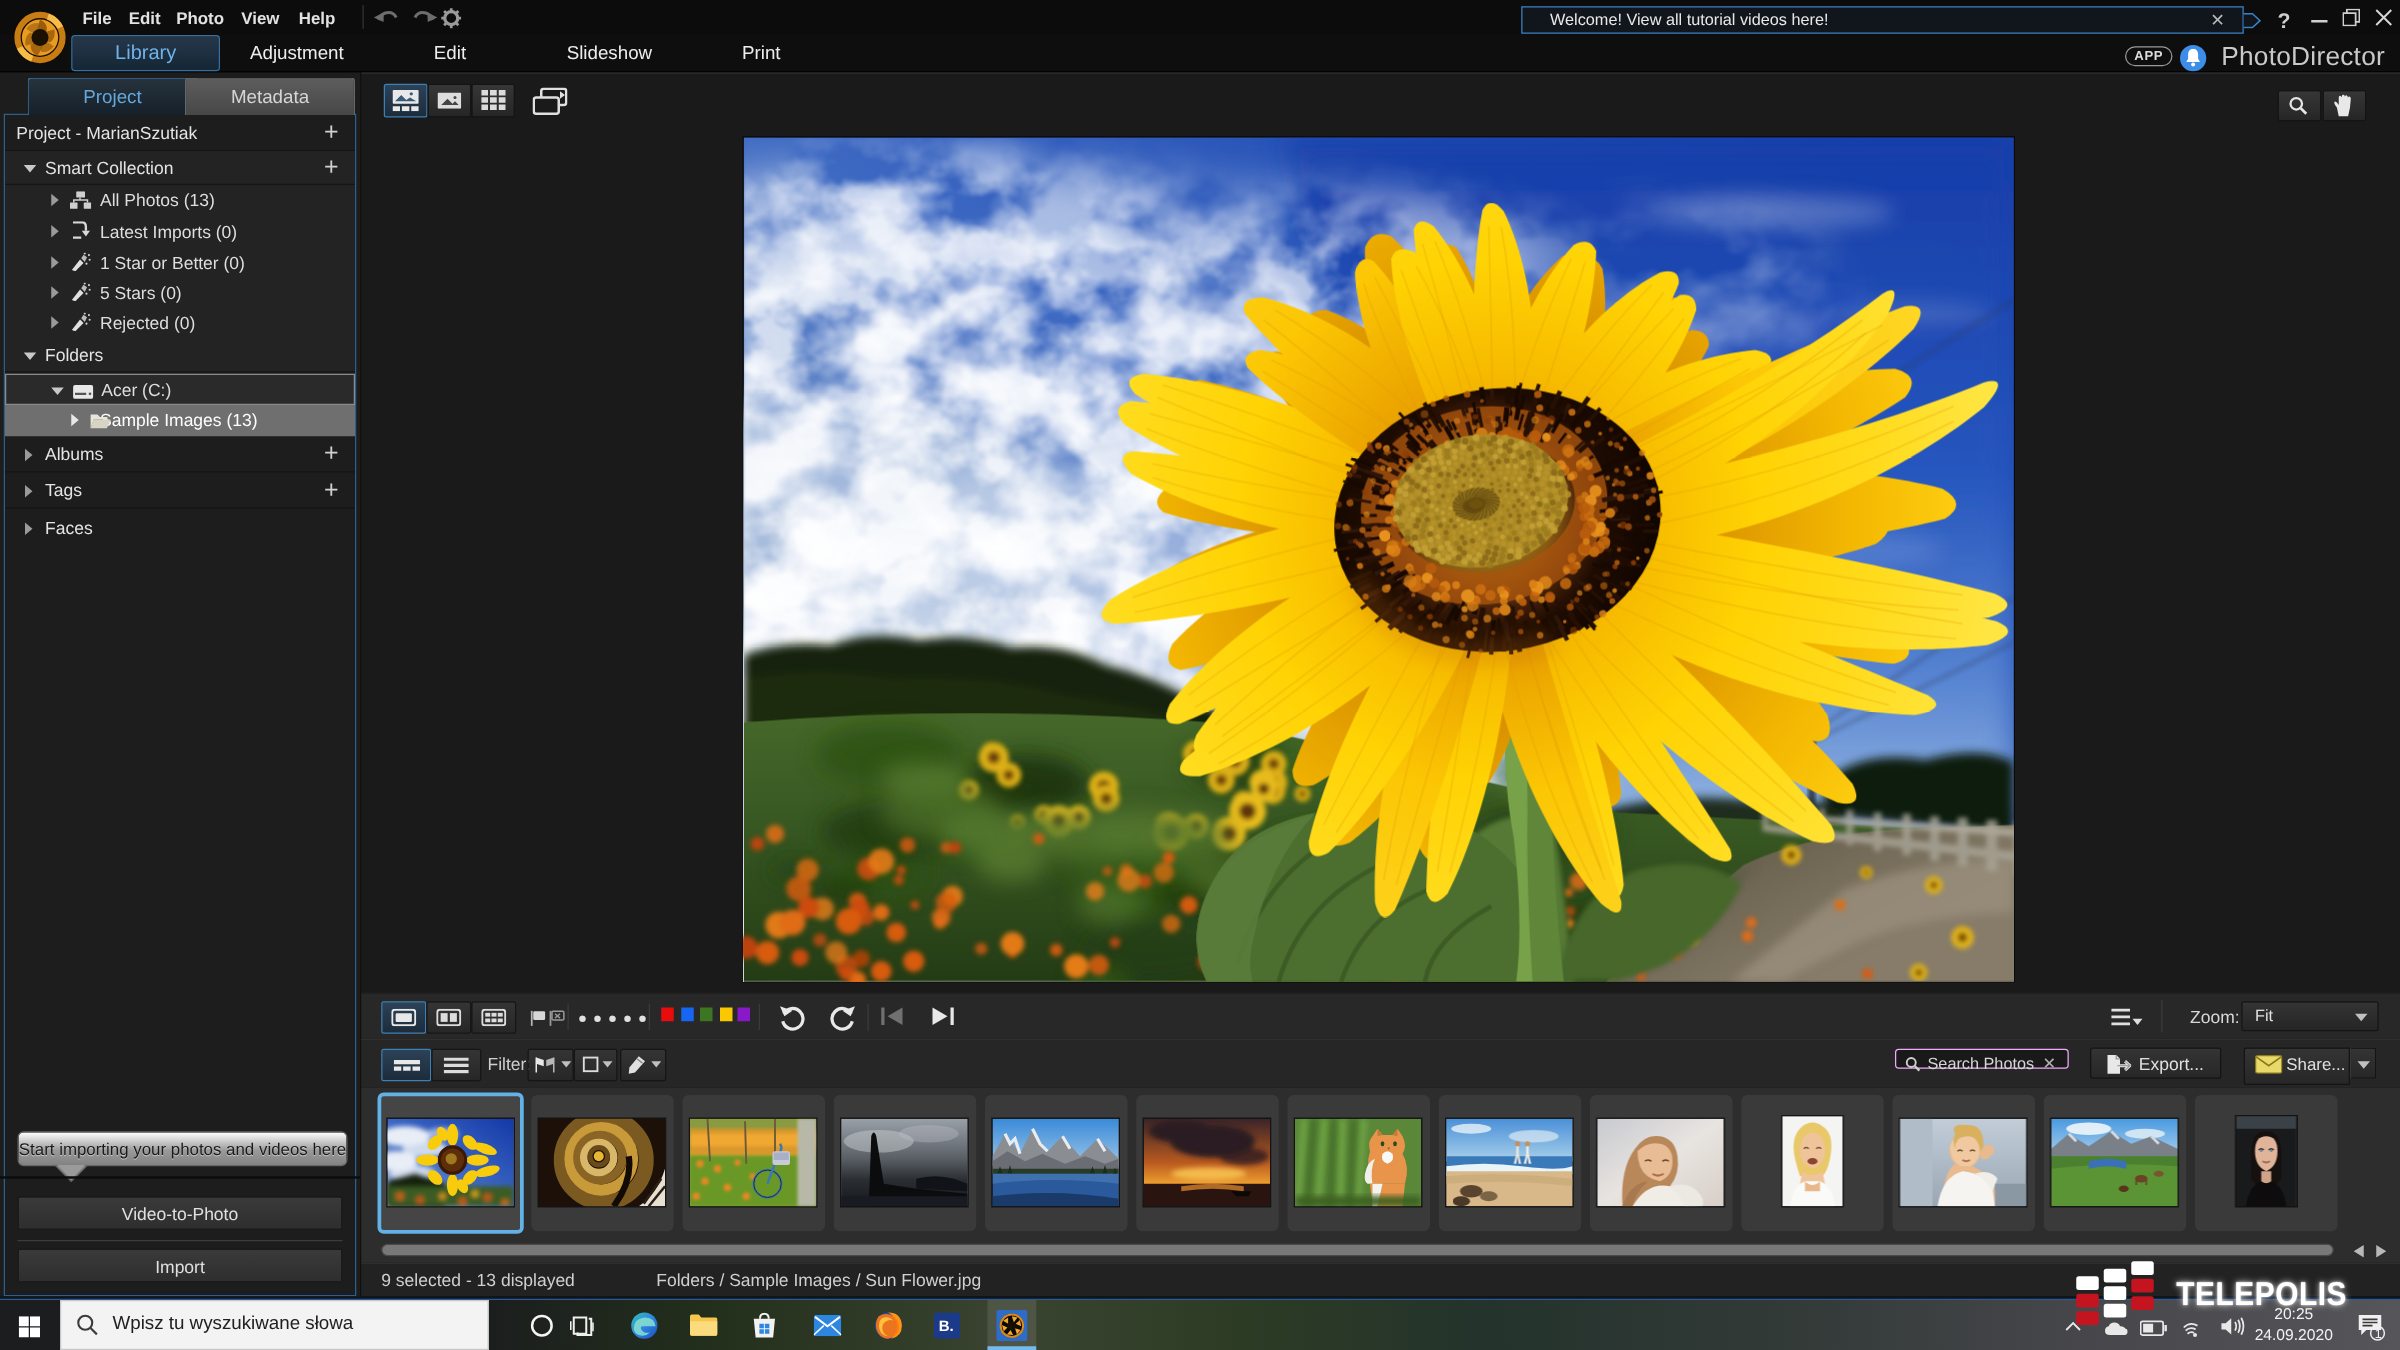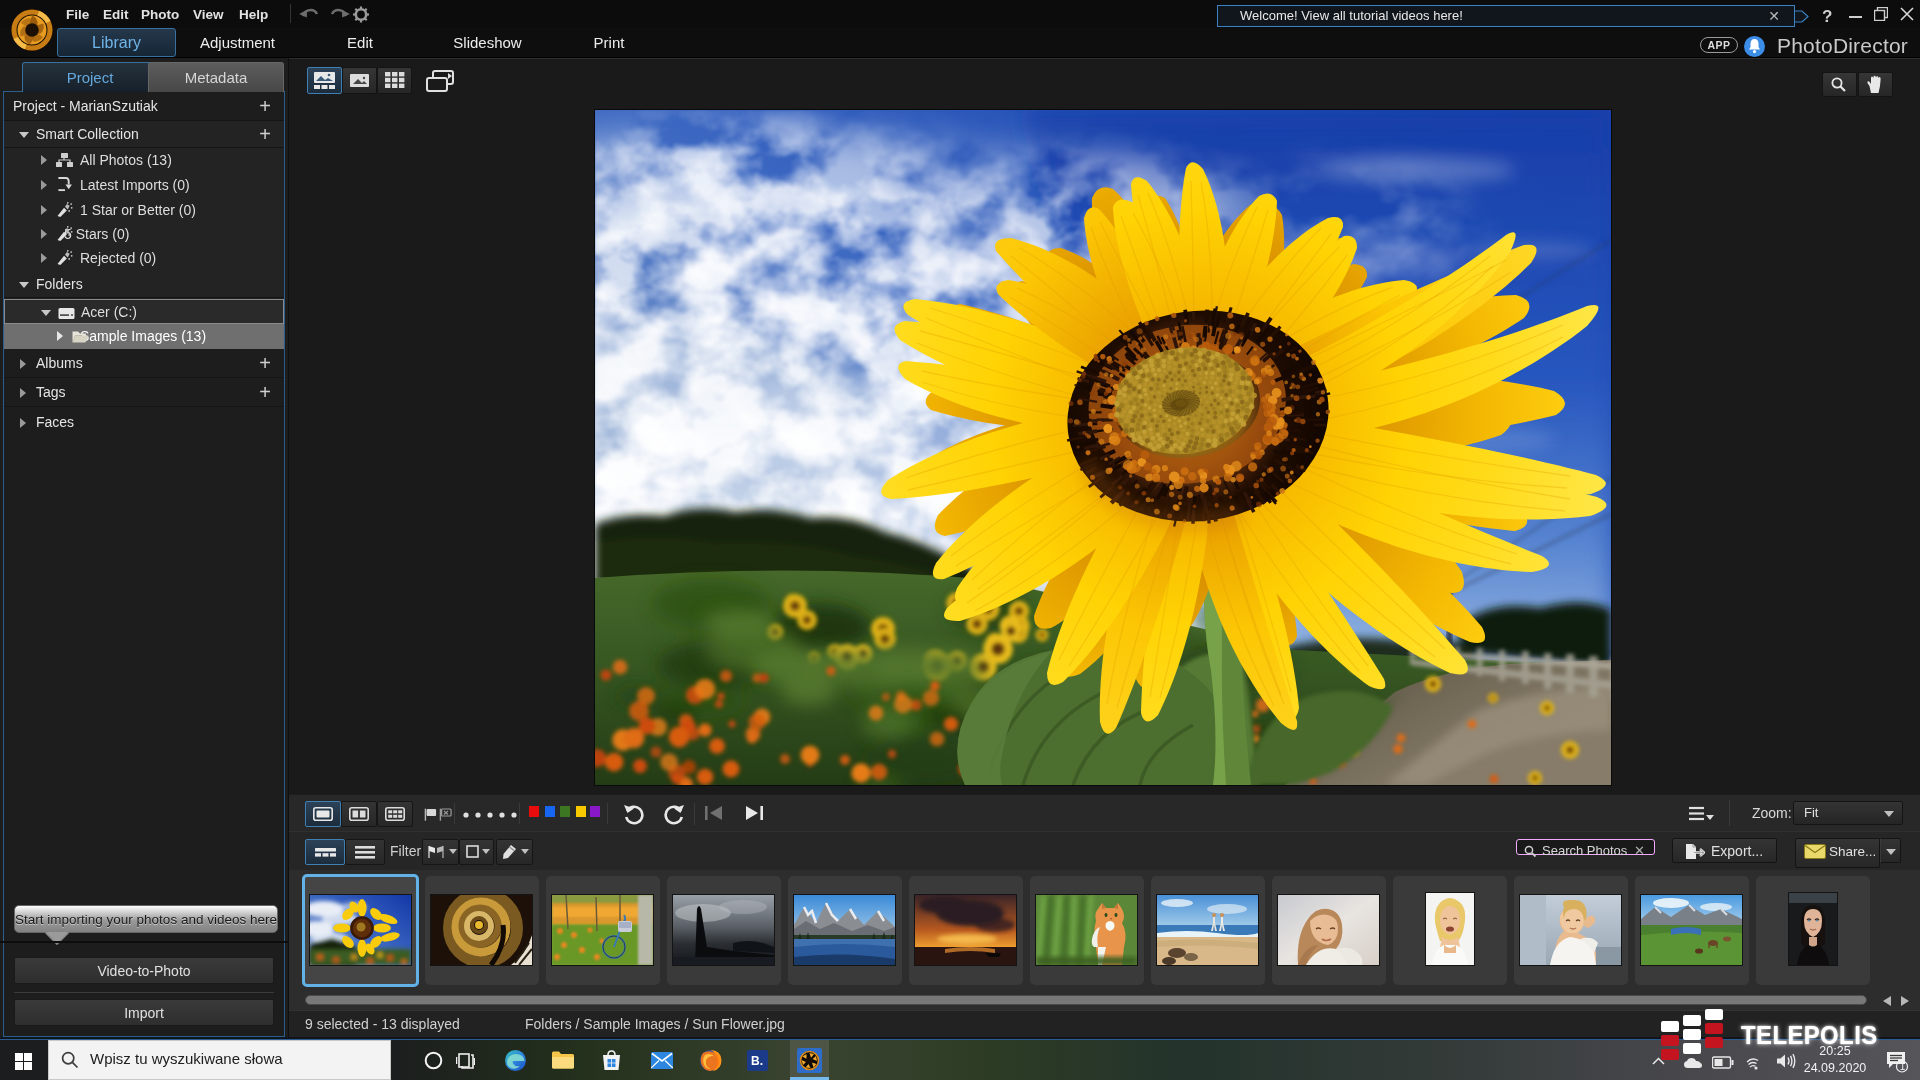--- a/index.html
+++ b/index.html
@@ -172,21 +172,21 @@
     <svg class="treeicon" style="left:52px;top:4px" viewBox="0 0 17 16">
           <path d="M1 15 L8 6 L11 9 L4 16Z" fill="#e0e0e0"></path>
           <path d="M9 5 L12 8 L14 4 L11 2Z" fill="#bbb"></path>
           <g fill="#d0d0d0">
             <circle cx="12" cy="0.9" r="0.9"></circle>
             <circle cx="15.6" cy="2.2" r="0.9"></circle>
             <circle cx="16.2" cy="6.2" r="0.9"></circle>
             <circle cx="13.5" cy="9.5" r="0.9"></circle>
           </g>
         </svg>
-    <span style="margin-left:60px">5 Stars (0)</span></div>
+    <span style="margin-left:76px">5 Stars (0)</span></div>
   <div class="abs lprow" style="top:188px"><span class="tri-r" style="left:37px;top:7px"></span>
     <svg class="treeicon" style="left:52px;top:4px" viewBox="0 0 17 16">
           <path d="M1 15 L8 6 L11 9 L4 16Z" fill="#e0e0e0"></path>
           <path d="M9 5 L12 8 L14 4 L11 2Z" fill="#bbb"></path>
           <g fill="#d0d0d0">
             <circle cx="12" cy="0.9" r="0.9"></circle>
             <circle cx="15.6" cy="2.2" r="0.9"></circle>
             <circle cx="16.2" cy="6.2" r="0.9"></circle>
             <circle cx="13.5" cy="9.5" r="0.9"></circle>
           </g>

